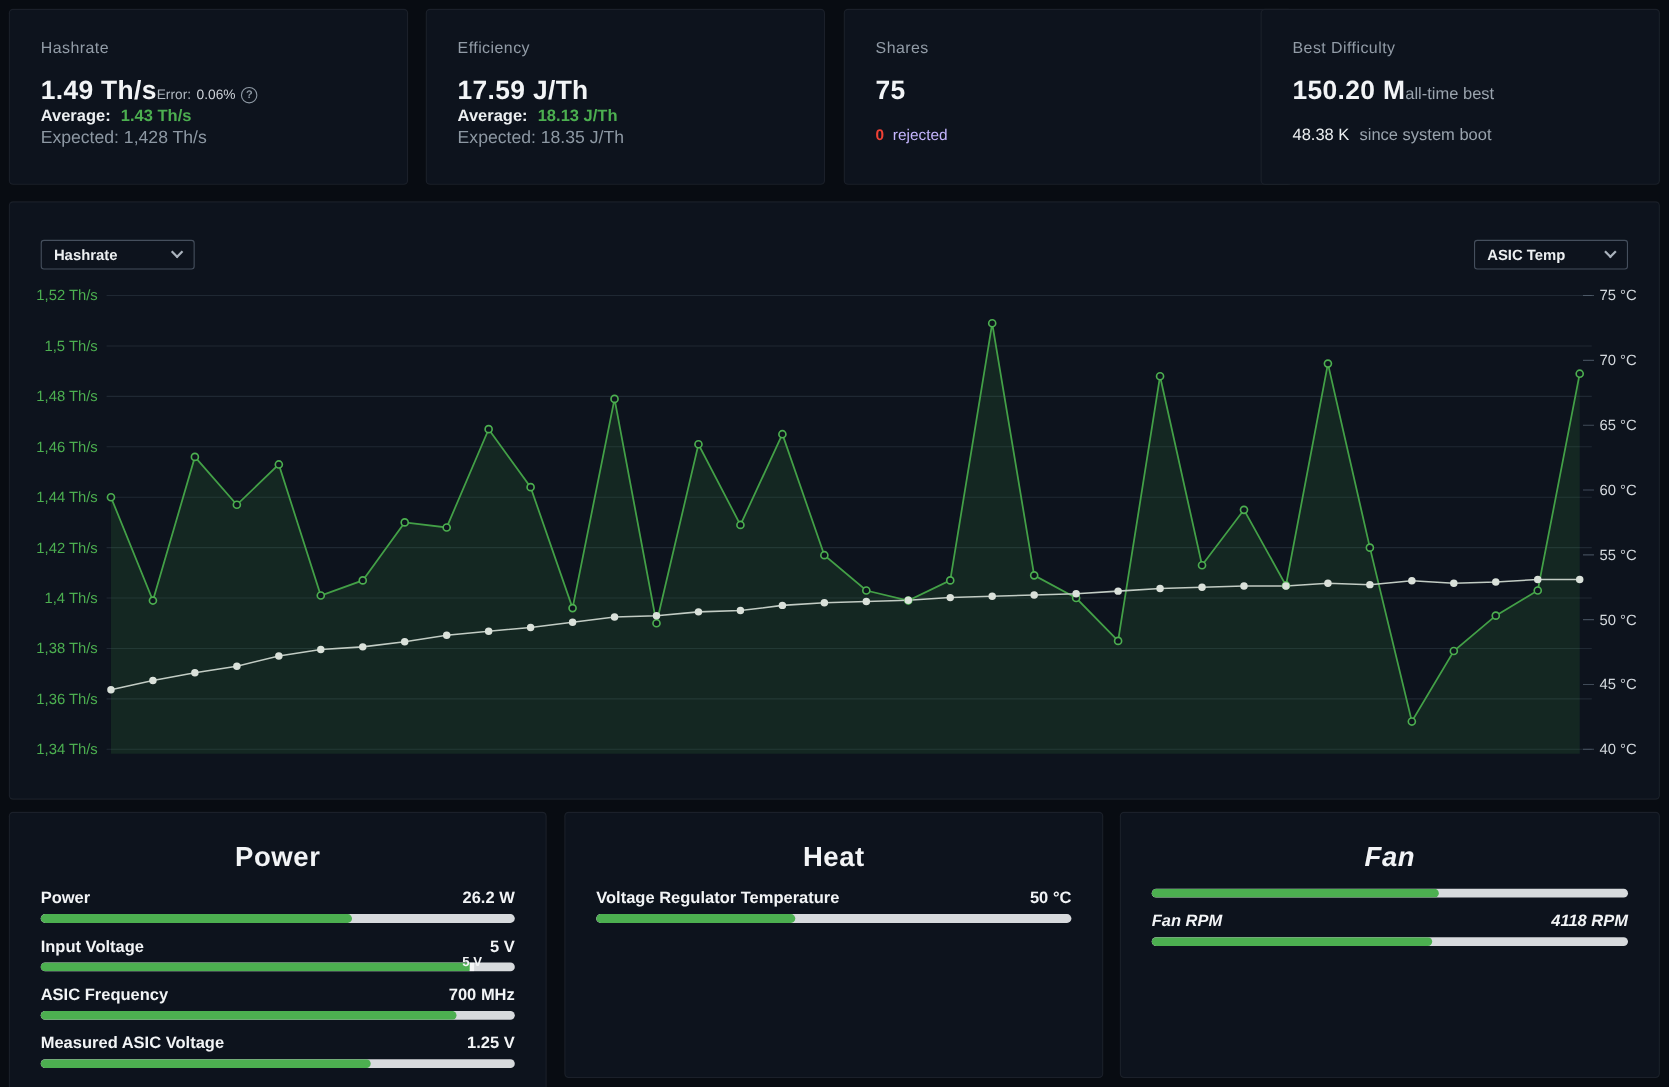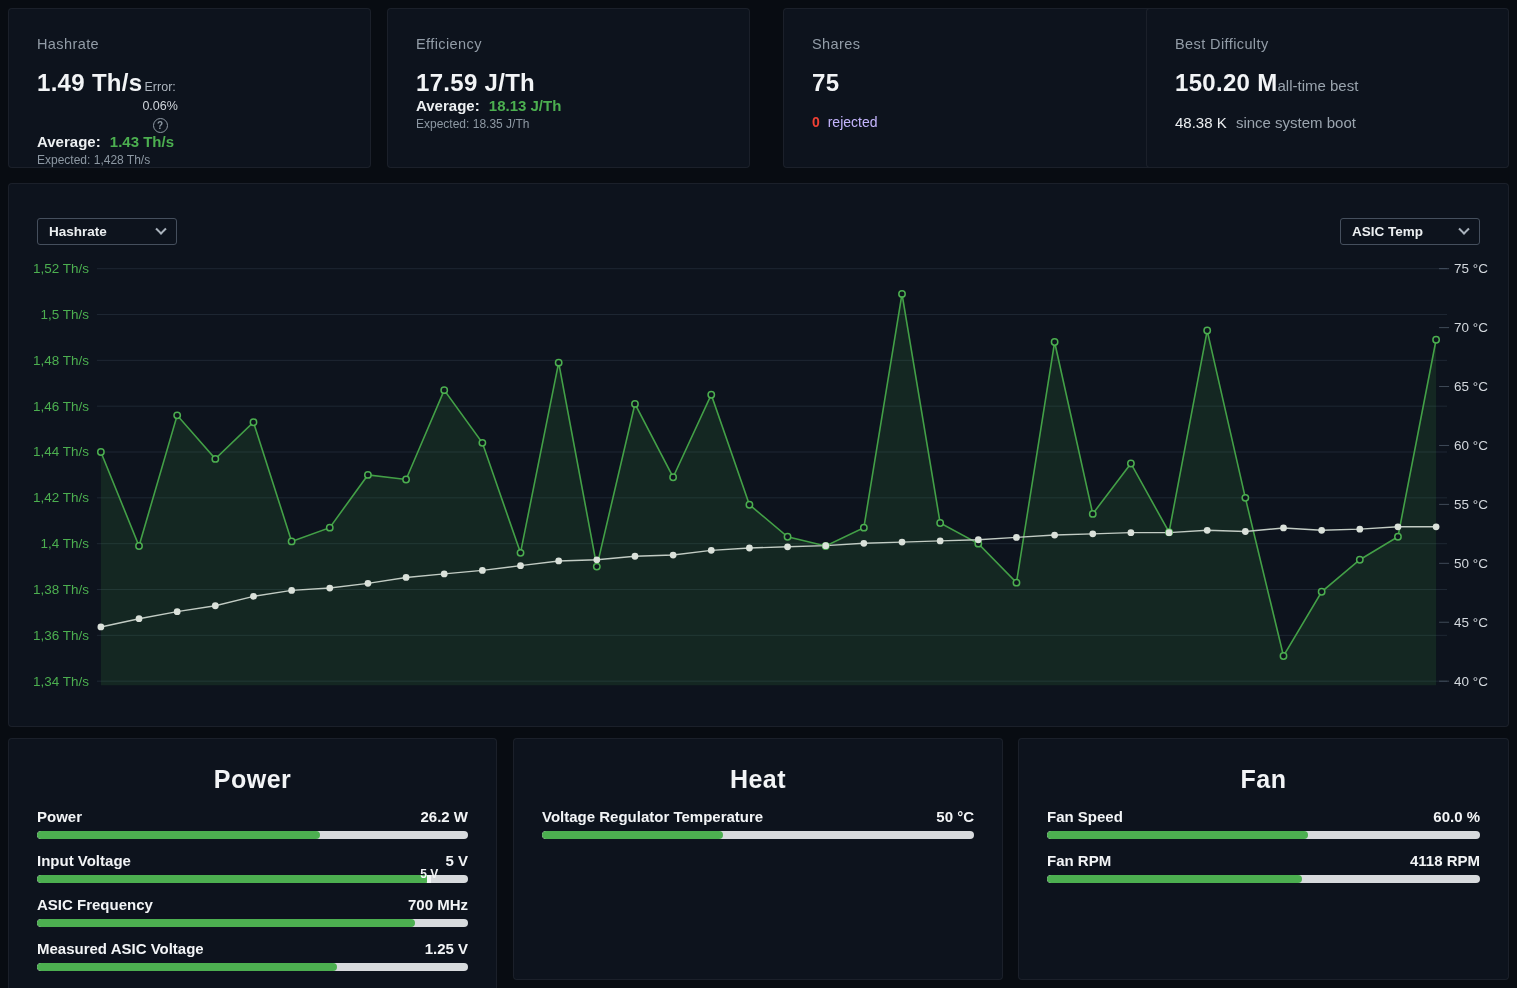--- a/index.html
+++ b/index.html
@@ -9,32 +9,32 @@
     border:1px solid rgba(255,255,255,0.06);
     border-radius:4px;
     position:absolute;
   }
   
   .stat-card { padding:27px 28px; }
   .stat-title { color:#929ca7; font-size:14.5px; letter-spacing:.4px; }
   .stat-value-row { margin-top:17px; display:flex; align-items:baseline; }
   .stat-value { color:#f2f4f6; font-size:24px; font-weight:bold; letter-spacing:.3px; }
   .stat-note { color:#9aa4ae; font-size:15px; }
-  .error-wrap { color:#aeb6bf; font-size:12.5px; display:flex; align-items:center; gap:5px;flex-direction:column; }
+  .error-wrap { color:#aeb6bf; font-size:12.5px; display:flex; align-items:center; gap:5px; }
   .error-label { color:#aeb6bf; }
   .error-value { color:#cfd4da; }
   .help-icon {
     width:15px; height:15px; border:1px solid #8d98a3; border-radius:50%;
     color:#8d98a3; font-size:10px; font-weight:bold; display:inline-flex;
     align-items:center; justify-content:center; cursor:pointer;
   }
   .avg-row { font-size:15px; font-weight:bold; }
   .avg-label { color:#eceff1; }
   .avg-value { color:#4caf50; margin-left:5px; }
-  .expected-row { margin-top:3px; font-size:12px; color:#8d98a3; }
+  .expected-row { margin-top:3px; font-size:16px; color:#8d98a3; }
   .rejected-row { margin-top:17px; font-size:14px; }
   .rejected-count { color:#ef4135; font-weight:bold; }
   .rejected-label { color:#c4b5fd; margin-left:4px;text-align:right; }
   .boot-row { margin-top:17px; font-size:15px; }
   .boot-value { color:#eceff1; font-weight:normal; }
   .boot-note { color:#9aa4ae; margin-left:5px; }
 
   
   #chart-card { left:8px; top:183px; width:1501px; height:544px; }
   .metric-select {
@@ -96,21 +96,21 @@
   <div class="avg-row">
     <span class="avg-label">Average:</span>
     <span class="avg-value">18.13 J/Th</span>
   </div>
   <div class="expected-row">
     <span>Expected:</span>
     <span>18.35 J/Th</span>
   </div>
 </div>
 
-<div class="card stat-card" style="left:767px; top:8px; width:408px; height:160px;margin-left:16px;">
+<div class="card stat-card" style="left:767px; top:8px; width:408px; height:160px;">
   <div class="stat-title">Shares</div>
   <div class="stat-value-row">
     <span class="stat-value">75</span>
   </div>
   <div class="rejected-row">
     <span class="rejected-count">0</span>
     <span class="rejected-label">rejected</span>
   </div>
 </div>
 
@@ -302,28 +302,24 @@
           <span class="meter-label">Voltage Regulator Temperature</span>
           <span class="meter-value">50 °C</span>
         </div>
         <div class="meter-track">
           <div class="meter-fill" style="width: 41.8%;"></div>
         </div>
       </div>
     </div>
 </div>
 
-<div class="card panel" style="left:1018px; top:738px; width:491px; height:242px;">
+<div class="card panel" style="left:1018px; top:738px; width:491px; height:242px;font-style:italic;">
   <div class="panel-title">Fan</div>
   <div class="rows">
       <div class="meter-row">
-        <div class="meter-head">
-          <span class="meter-label">Fan Speed</span>
-          <span class="meter-value">60.0 %</span>
-        </div>
         <div class="meter-track">
           <div class="meter-fill" style="width: 60.2%;"></div>
         </div>
       </div>
       <div class="meter-row">
         <div class="meter-head">
           <span class="meter-label">Fan RPM</span>
           <span class="meter-value">4118 RPM</span>
         </div>
         <div class="meter-track">

